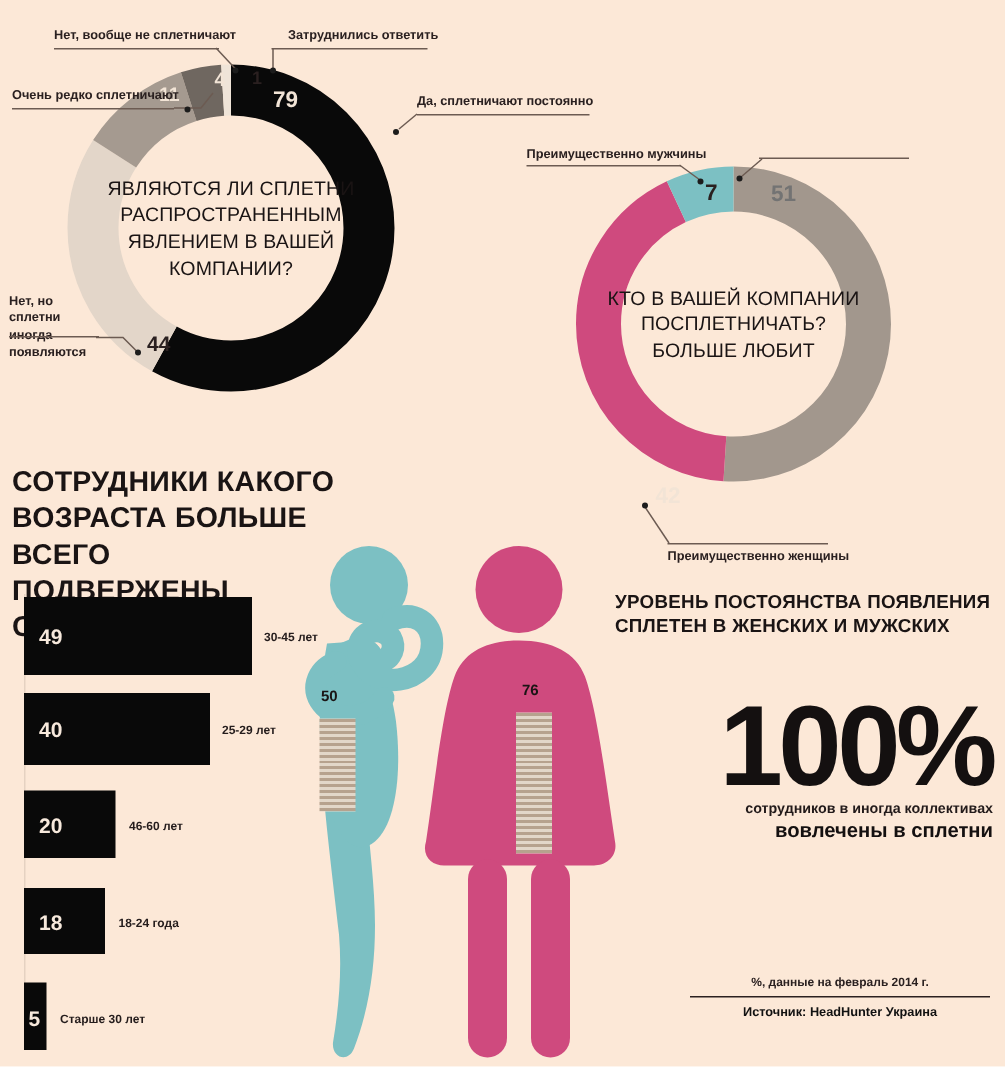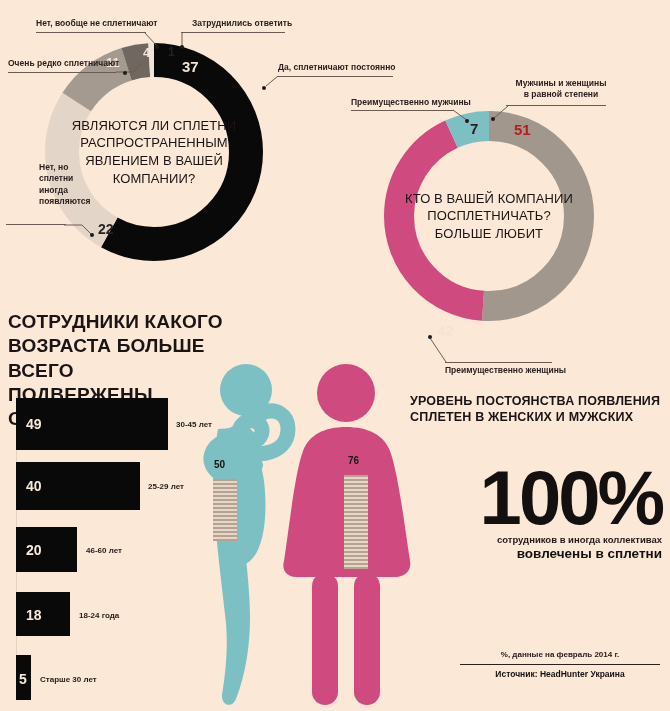--- a/index.html
+++ b/index.html
@@ -181,22 +181,22 @@
     </svg>
     <div class="donut-center">
       <div class="donut-title">
         <div>ЯВЛЯЮТСЯ ЛИ СПЛЕТНИ</div>
         <div>РАСПРОСТРАНЕННЫМ</div>
         <div>ЯВЛЕНИЕМ В ВАШЕЙ</div>
         <div>КОМПАНИИ?</div>
       </div>
     </div>
 
-    <span class="seg-val" style="left:142px; top:21px; color:#f2e4d6;">37</span>
-    <span class="seg-val" style="left:58px; top:184px; color:#2a2020; font-size:14px;">22</span>
+    <span class="seg-val" style="left:142px; top:21px; color:#f2e4d6;">79</span>
+    <span class="seg-val" style="left:58px; top:184px; color:#2a2020; font-size:14px;">44</span>
     <span class="seg-val" style="left:66px; top:18px; color:#f2e4d6; font-size:13px;">11</span>
     <span class="seg-val" style="left:103px; top:8px; color:#f2e4d6; font-size:13px;">4</span>
     <span class="seg-val" style="left:128px; top:8px; color:#2a2020; font-size:12px;">1</span>
   </div>
 
   <div class="lbl abs" style="left:8px; top:58px;">Очень редко сплетничают</div>
   <div class="rule" style="left:8px; top:72px; width:108px;"></div>
   <svg class="leader" style="left:112px; top:60px; width:34px; height:24px;">
     <polyline points="4,12 22,12 30,2" fill="none" stroke="#6c5b52" stroke-width="1"></polyline>
   </svg>
@@ -216,21 +216,21 @@
   </svg>
   <span class="dot" style="left:180px; top:45px;"></span>
 
   <div class="lbl abs" style="left:278px; top:62px;">Да, сплетничают постоянно</div>
   <div class="rule" style="left:278px; top:76px; width:115px;"></div>
   <svg class="leader" style="left:256px; top:64px; width:28px; height:28px;">
     <polyline points="22,12 10,22" fill="none" stroke="#6c5b52" stroke-width="1"></polyline>
   </svg>
   <span class="dot" style="left:262px; top:86px;"></span>
 
-  <div class="lbl wrap abs" style="left:6px; top:162px; width:60px; line-height:1.35;margin-left:33px;">
+  <div class="lbl wrap abs" style="left:6px; top:195px; width:60px; line-height:1.35;">
     <div>Нет, но</div>
     <div>сплетни</div>
     <div>иногда</div>
     <div>появляются</div>
   </div>
   <div class="rule" style="left:6px; top:224px; width:60px;"></div>
   <svg class="leader" style="left:62px; top:219px; width:34px; height:22px;">
     <polyline points="2,6 20,6 30,16" fill="none" stroke="#6c5b52" stroke-width="1"></polyline>
   </svg>
   <span class="dot" style="left:90px; top:233px;"></span>
@@ -247,36 +247,32 @@
         <circle r="90" fill="none" stroke="#7cc0c3" stroke-width="30" stroke-dasharray="39.58 525.91" stroke-dashoffset="-525.91"></circle>
       </g>
     </svg>
     <div class="donut-center">
       <div class="donut-title">
         <div>КТО В ВАШЕЙ КОМПАНИИ</div>
         <div>ПОСПЛЕТНИЧАТЬ?</div>
         <div>БОЛЬШЕ ЛЮБИТ</div>
       </div>
     </div>
-    <span class="seg-val" style="left:136px; top:17px; color:#b91c1c;">51</span>
+    <span class="seg-val" style="left:136px; top:17px; color:#737373;">51</span>
     <span class="seg-val" style="left:59px; top:218px; color:#f2e4d6;">42</span>
     <span class="seg-val" style="left:92px; top:16px; color:#2a2020;">7</span>
   </div>
 
   <div class="lbl abs" style="left:351px; top:97px;">Преимущественно мужчины</div>
   <div class="rule" style="left:351px; top:110px; width:103px;"></div>
   <svg class="leader" style="left:450px; top:105px; width:30px; height:22px;">
     <polyline points="3,5 18,16" fill="none" stroke="#6c5b52" stroke-width="1"></polyline>
   </svg>
   <span class="dot" style="left:465px; top:119px;"></span>
 
-  <div class="lbl wrap abs" style="left:513px; top:78px; width:96px; text-align:center; line-height:1.3;">
-    <div>Мужчины и женщины</div>
-    <div>в равной степени</div>
-  </div>
   <div class="rule" style="left:506px; top:105px; width:100px;"></div>
   <svg class="leader" style="left:488px; top:103px; width:26px; height:22px;">
     <polyline points="20,3 6,15" fill="none" stroke="#6c5b52" stroke-width="1"></polyline>
   </svg>
   <span class="dot" style="left:491px; top:117px;"></span>
 
   <div class="lbl abs" style="left:445px; top:365px;">Преимущественно женщины</div>
   <div class="rule" style="left:445px; top:362px; width:107px;"></div>
   <svg class="leader" style="left:427px; top:335px; width:30px; height:30px;">
     <polyline points="3,3 19,27" fill="none" stroke="#6c5b52" stroke-width="1"></polyline>

